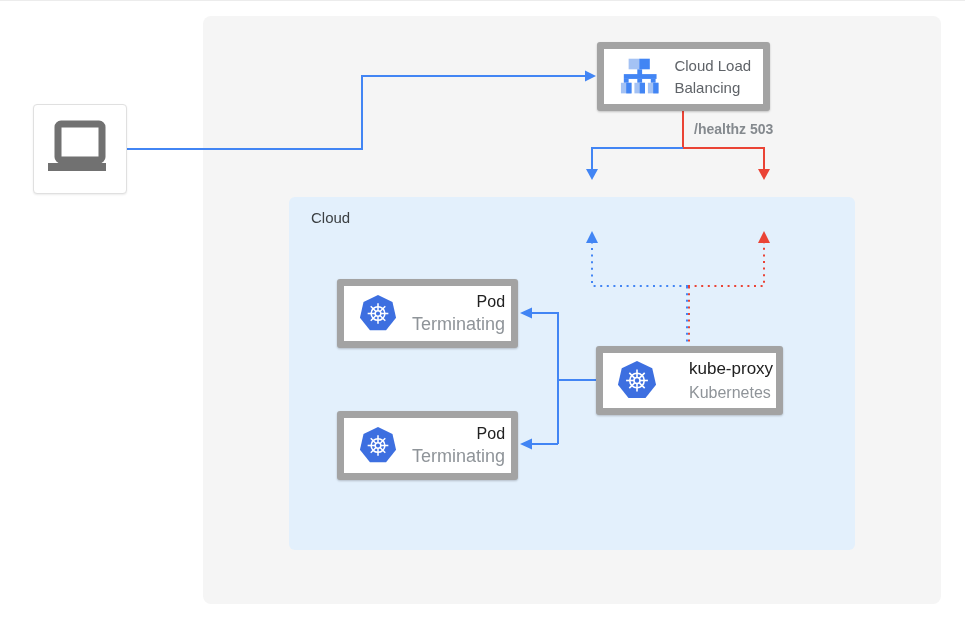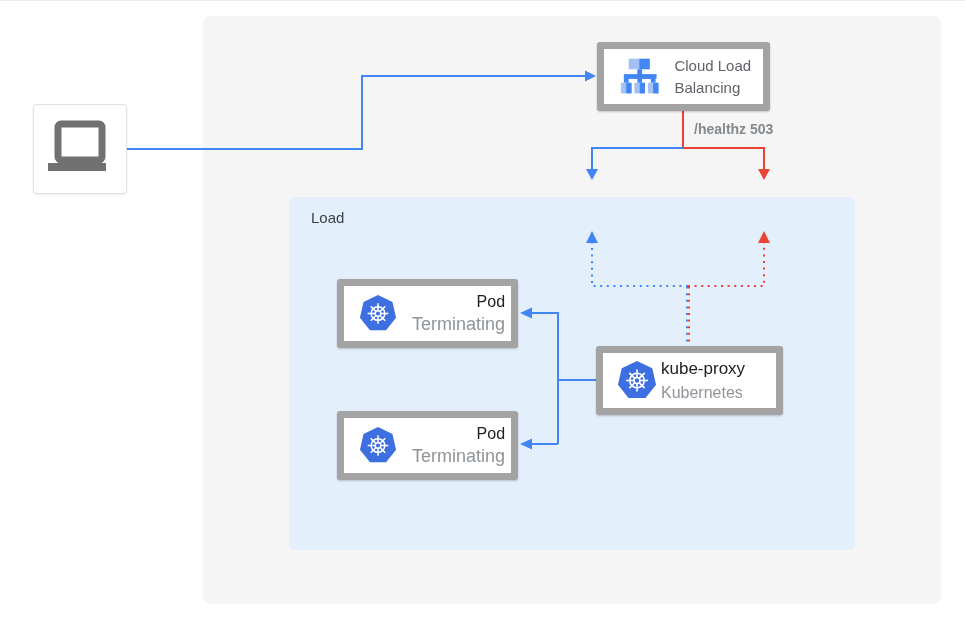--- a/index.html
+++ b/index.html
@@ -40,42 +40,42 @@
   .card{position:absolute;z-index:10;background:#fff;border-radius:3px;
     border:7px solid #a3a3a3;
     box-shadow:0 1px 2px rgba(0,0,0,.14),0 1px 3px rgba(0,0,0,.08);
     display:flex;align-items:center;}
   .client-box{left:33px;top:103px;width:94px;height:90px;border:1px solid #E0E0E0;
     border-radius:4px;justify-content:center;box-shadow:0 1px 2px rgba(0,0,0,.08);}
   .clb-box{left:597px;top:41px;width:173px;height:69px;padding-left:15px;gap:13px;}
   .clb-label{font-size:15px;line-height:1.45;color:#5F6368;width:92px;}
   .pod1-box{left:337px;top:278px;width:181px;height:69px;padding-left:15px;gap:15px;}
   .pod2-box{left:337px;top:410px;width:181px;height:69px;padding-left:15px;gap:15px;}
-  .kproxy-box{left:596px;top:345px;width:187px;height:69px;padding-left:14px;gap:4px;}
+  .kproxy-box{left:596px;top:345px;width:187px;height:69px;padding-left:14px;gap:32px;}
 
   .box-title{font-size:16px;color:var(--text-dark);line-height:1.2;text-align:right;}
   .box-sub{font-size:18px;color:var(--text-gray);line-height:1.2;margin-top:3px;}
   .kproxy-box .box-title{font-size:17px;}
   .kproxy-box .box-sub{font-size:16px;}
 
   .port-box{position:absolute;z-index:10;background:#fff;border:2px solid #E8E8E8;
     display:flex;align-items:center;justify-content:center;text-align:center;
     font-weight:bold;font-size:16px;color:#141414;line-height:1.25;}
   .nodeport-box{left:518px;top:180px;width:150px;height:47px;}
   .hc-box{left:689px;top:180px;width:151px;height:47px;padding:0 12px;}
 </style>
 </head>
 <body>
 
 <div class="stage">
 
   <div class="gray-panel"></div>
 
   <div class="nodes-group"></div>
-  <div class="nodes-label">Load</div>
+  <div class="nodes-label">Cloud</div>
 
   <svg class="edges" viewBox="0 0 965 623">
 
     <path class="e e-blue" d="M127 148 H362 V75 H585"></path>
     <polygon class="f-blue" points="585,69.5 585,80.5 596,75"></polygon>
 
     <path class="e e-red" d="M683 110 V147"></path>
 
     <path class="e e-blue" d="M684 147 H592 V169"></path>
     <polygon class="f-blue" points="586,168 598,168 592,179"></polygon>

